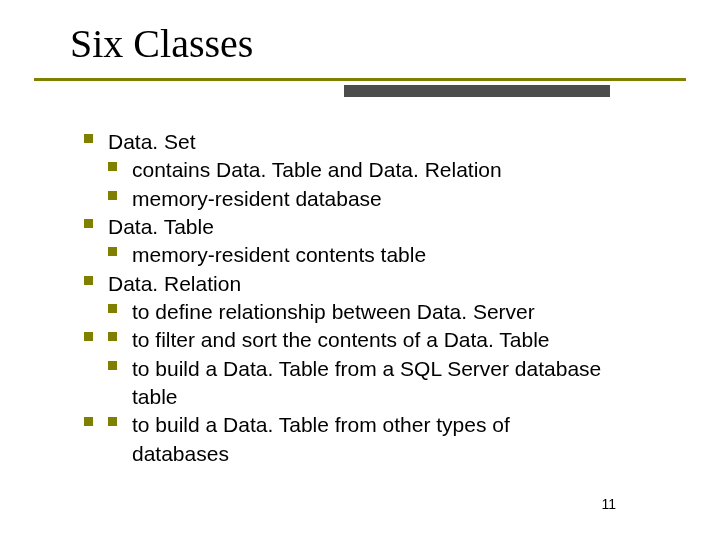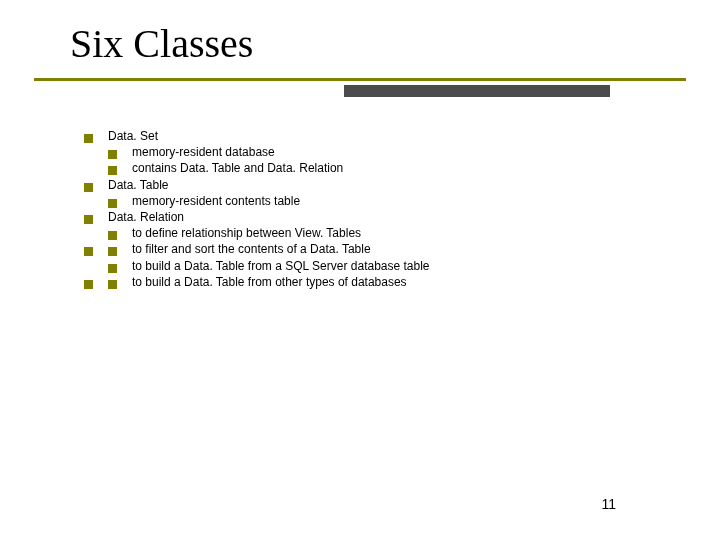--- a/index.html
+++ b/index.html
@@ -41,21 +41,21 @@
     right: 34px;
     width: 266px;
     height: 12px;
     background: #4c4c4c;
   }
   .content {
     position: absolute;
     top: 128px;
     left: 84px;
     right: 40px;
-    font-size: 12px;
+    font-size: 21px;
     line-height: 1.35;
   }
   .lvl1, .lvl2 {
     position: relative;
   }
   .lvl1 {
     padding-left: 24px;
     margin-bottom: 0px;
   }
   .lvl2 {
@@ -89,43 +89,43 @@
   <div class="title-shadow-box"></div>
 
   <div class="content">
 
     <div class="lvl1">
       <span class="sq"></span>
       <span>Data. Set</span>
     </div>
     <div class="lvl2">
       <span class="sq"></span>
-      <span>memory-resident database</span>
+      <span>contains Data. Table and Data. Relation</span>
     </div>
     <div class="lvl2">
       <span class="sq"></span>
-      <span>contains Data. Table and Data. Relation</span>
+      <span>memory-resident database</span>
     </div>
 
     <div class="lvl1">
       <span class="sq"></span>
       <span>Data. Table</span>
     </div>
     <div class="lvl2">
       <span class="sq"></span>
       <span>memory-resident contents table</span>
     </div>
 
     <div class="lvl1">
       <span class="sq"></span>
       <span>Data. Relation</span>
     </div>
     <div class="lvl2">
       <span class="sq"></span>
-      <span>to define relationship between View. Tables</span>
+      <span>to define relationship between Data. Server</span>
     </div>
 
     <div class="lvl1">
       <span class="sq"></span>
     </div>
     <div class="lvl2">
       <span class="sq"></span>
       <span>to filter and sort the contents of a Data. Table</span>
     </div>
 

